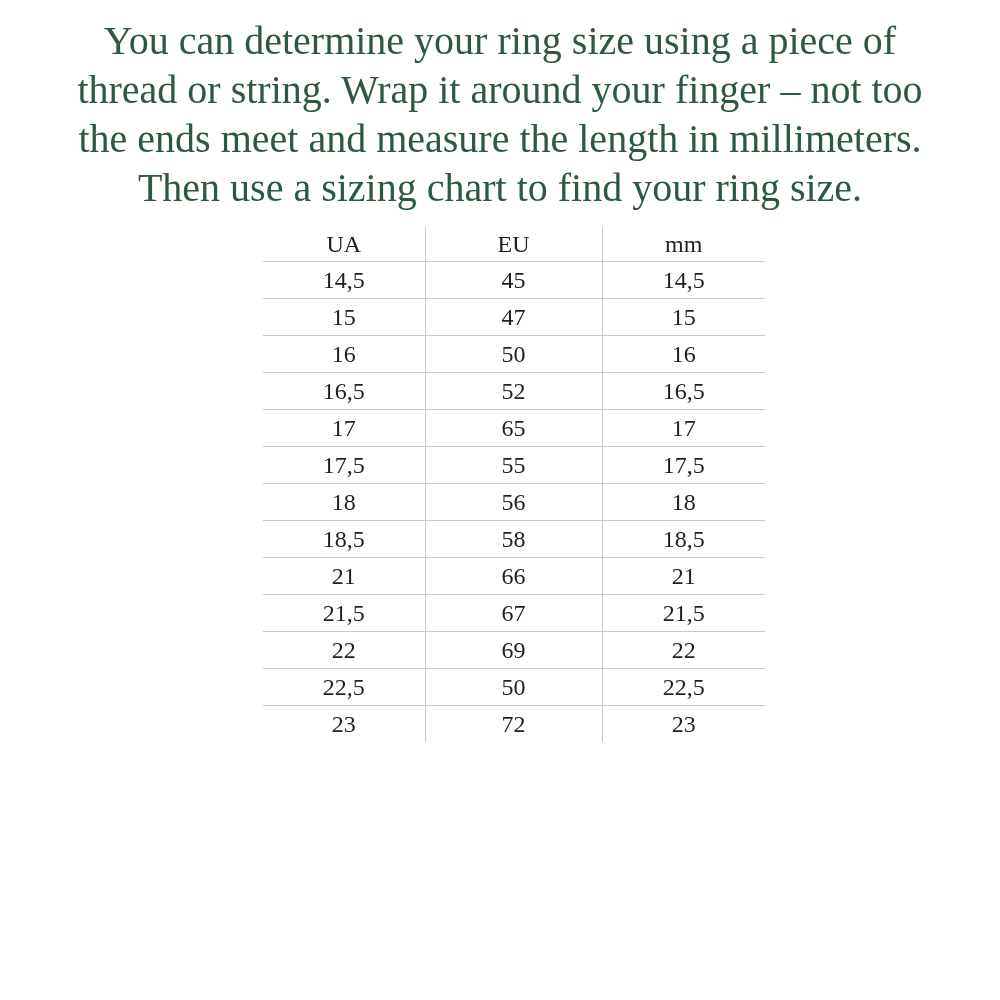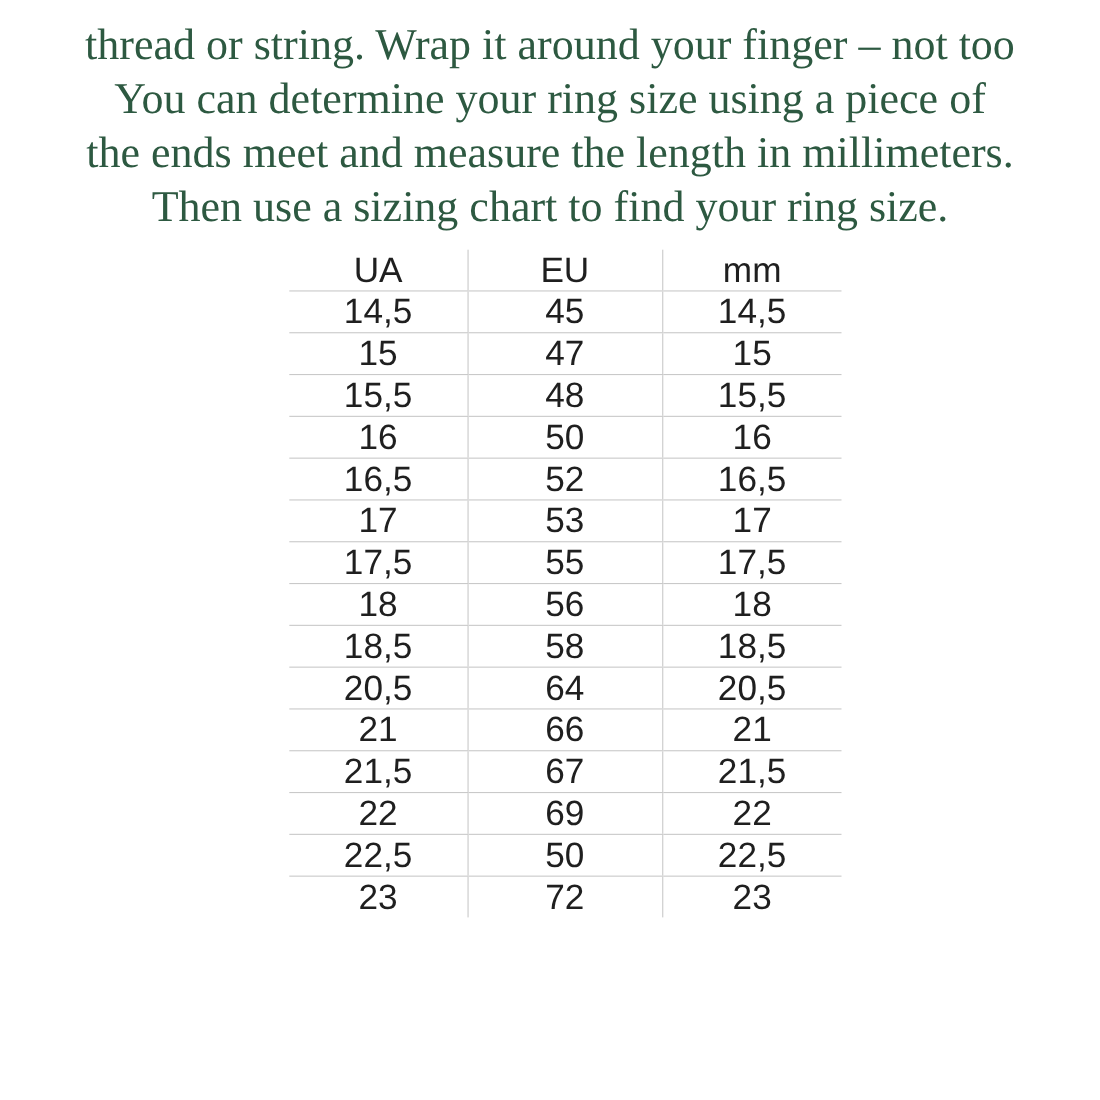--- a/index.html
+++ b/index.html
@@ -27,22 +27,22 @@
     color: var(--accent, #2d5941);
     white-space: nowrap;
   }
   
   .size-table {
     border-collapse: collapse;
     table-layout: fixed;
     width: 502px;
     margin-left: 263px;
     margin-top: 15px;
-    font-family: Liberation Sans, sans-serif;
-    font-size: 32px;
+    font-family: Liberation Serif, serif;
+    font-size: 24px;
     color: var(--table-text, #1f1f1f);
   }
   .size-table col.c1 { width: 162px; }
   .size-table col.c2 { width: 177px; }
   .size-table col.c3 { width: 163px; }
   .size-table th, .size-table td {
     font-weight: normal;
     text-align: center;
     vertical-align: middle;
     padding: 0;
@@ -53,22 +53,22 @@
   .size-table th:nth-child(n+2),
   .size-table td:nth-child(n+2) {
     border-left: 1px solid var(--grid, #c9c9c9);
   }
   .size-table tbody tr:last-child td { border-bottom: none; }
 </style>
 </head>
 <body>
 
 <div class="intro">
+  <div class="intro-line">You can determine your ring size using a piece of</div>
   <div class="intro-line">thread or string. Wrap it around your finger – not too</div>
-  <div class="intro-line">You can determine your ring size using a piece of</div>
   <div class="intro-line">the ends meet and measure the length in millimeters.</div>
   <div class="intro-line">Then use a sizing chart to find your ring size.</div>
 </div>
 
 <table class="size-table">
   <colgroup>
     <col class="c1">
       <col class="c2">
       <col class="c3">
   </colgroup>
@@ -84,58 +84,48 @@
         <td>14,5</td>
         <td>45</td>
         <td>14,5</td>
       </tr>
       <tr>
         <td>15</td>
         <td>47</td>
         <td>15</td>
       </tr>
       <tr>
-        <td>15,5</td>
-        <td>48</td>
-        <td>15,5</td>
-      </tr>
-      <tr>
         <td>16</td>
         <td>50</td>
         <td>16</td>
       </tr>
       <tr>
         <td>16,5</td>
         <td>52</td>
         <td>16,5</td>
       </tr>
       <tr>
         <td>17</td>
-        <td>53</td>
+        <td>65</td>
         <td>17</td>
       </tr>
       <tr>
         <td>17,5</td>
         <td>55</td>
         <td>17,5</td>
       </tr>
       <tr>
         <td>18</td>
         <td>56</td>
         <td>18</td>
       </tr>
       <tr>
         <td>18,5</td>
         <td>58</td>
         <td>18,5</td>
-      </tr>
-      <tr>
-        <td>20,5</td>
-        <td>64</td>
-        <td>20,5</td>
       </tr>
       <tr>
         <td>21</td>
         <td>66</td>
         <td>21</td>
       </tr>
       <tr>
         <td>21,5</td>
         <td>67</td>
         <td>21,5</td>

